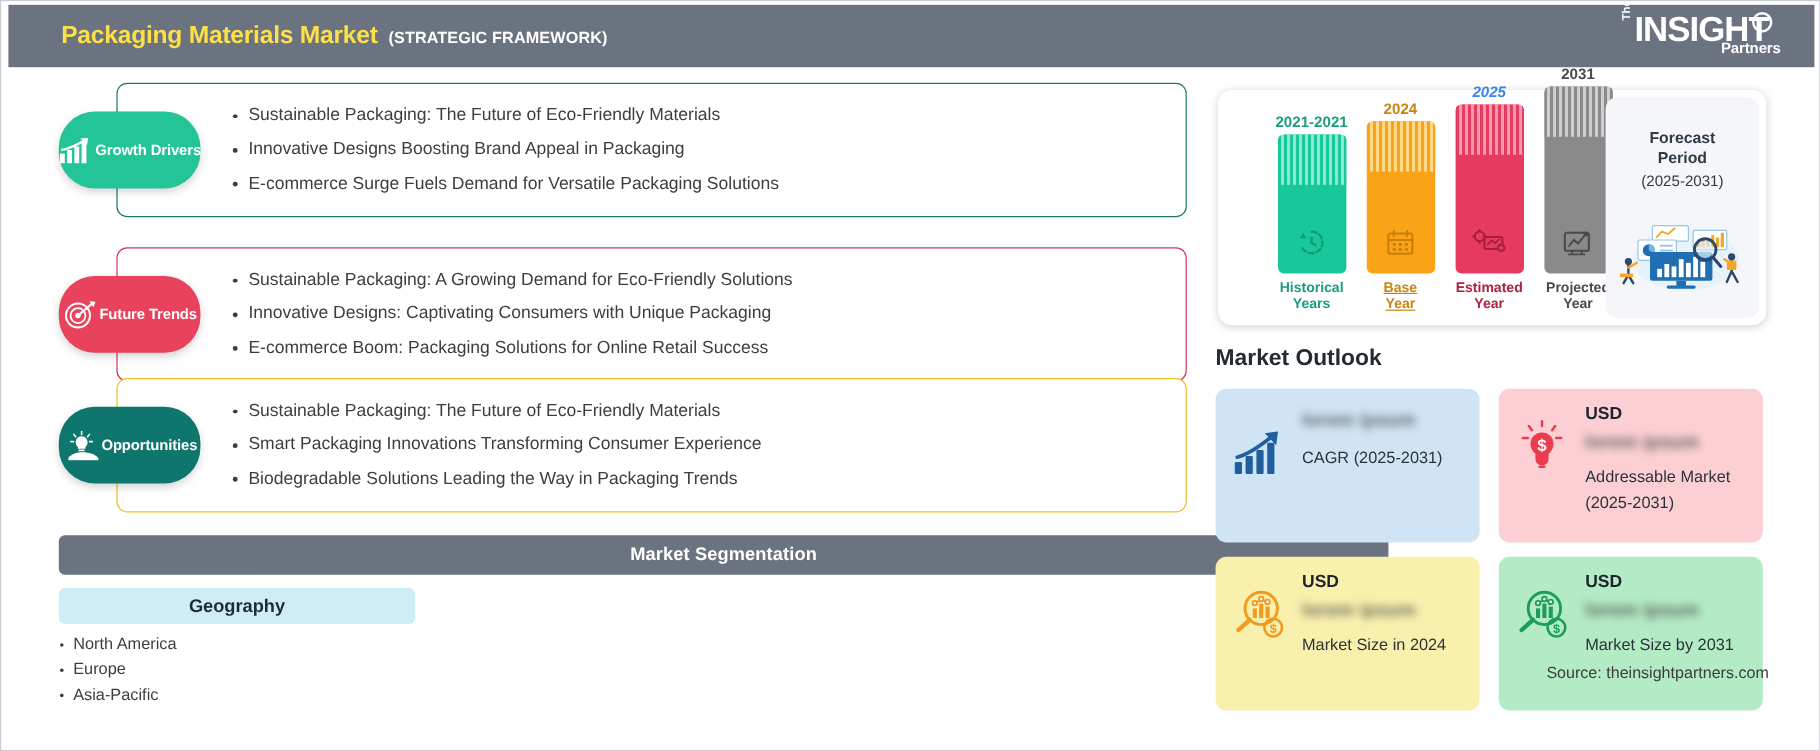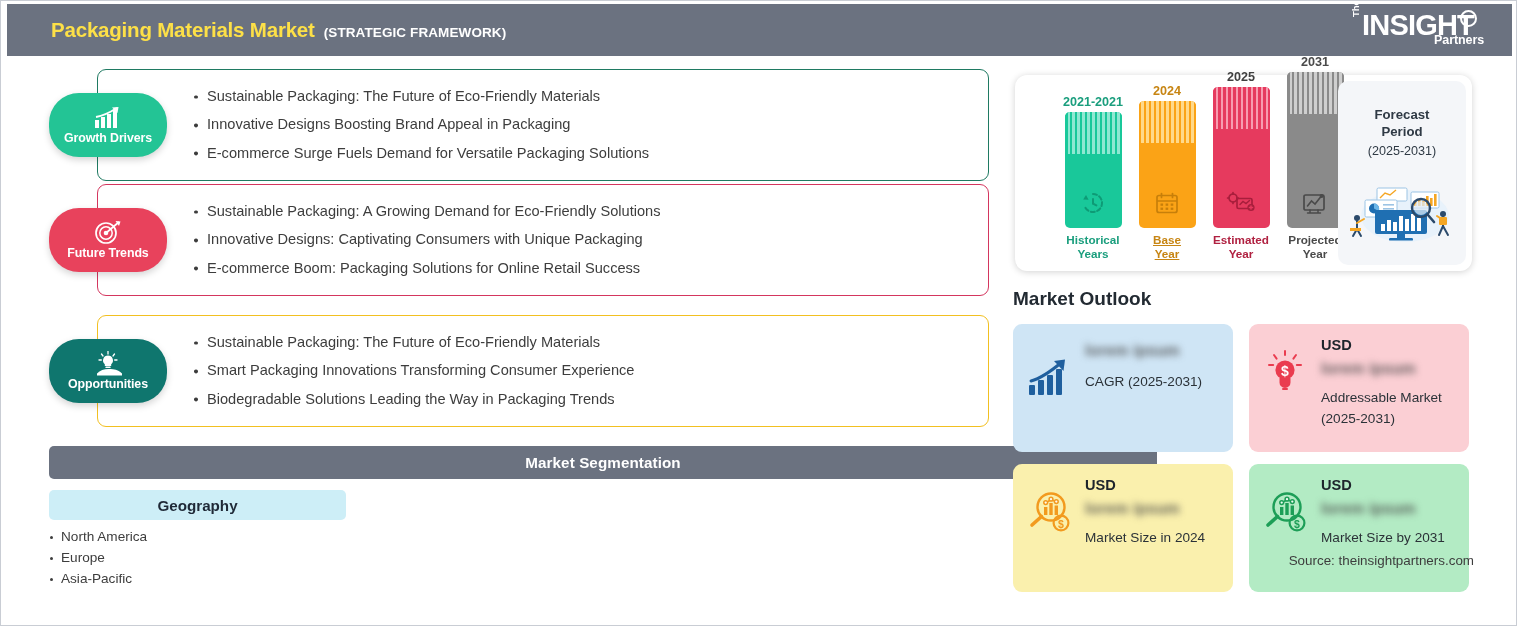--- a/index.html
+++ b/index.html
@@ -108,21 +108,21 @@
     background: #3d3d3d;
   }
 
   
   .pill {
     position: absolute; left: 0px; top: 50%;
     transform: translateY(-50%);
     width: 118px; height: 64px;
     border-radius: 30px 30px 30px 30px;
     display: flex;
-    flex-direction: column;
+    flex-direction: row;
     align-items: center;
     justify-content: center;
     gap: 1px;
     box-shadow: 0 3px 7px rgba(0,0,0,0.17);
     z-index: 3;
   }
   .pill.growth { background: #23c495; }
   .pill.trends { background: #e8425c; }
   .pill.opps   { background: #0f766e; }
   .pill-icon { height: 25px; display: flex; align-items: flex-end; }
@@ -313,21 +313,21 @@
             <rect x="14" y="8" width="4" height="14" fill="#fff"></rect>
             <rect x="20" y="4" width="4" height="18" fill="#fff"></rect>
             <path d="M3 11 C9 10, 16 7, 24 2" stroke="#fff" stroke-width="1.9" fill="none"></path>
             <path d="M19 1.5 L25.5 1 L24.5 7 Z" fill="#fff"></path>
           </svg>
         </span>
         <span class="pill-label">Growth Drivers</span>
       </div>
     </div>
 
-    <div class="factor-row" style="top:127px; height:112px;">
+    <div class="factor-row" style="top:149px; height:112px;">
       <div class="factor-box trends"></div>
       <ul class="bullets">
         <li>Sustainable Packaging: A Growing Demand for Eco-Friendly Solutions</li>
         <li>Innovative Designs: Captivating Consumers with Unique Packaging</li>
         <li>E-commerce Boom: Packaging Solutions for Online Retail Success</li>
       </ul>
       <div class="pill trends">
         <span class="pill-icon">
           <svg width="30" height="25" viewBox="0 0 30 25">
             <circle cx="13" cy="13" r="10" stroke="#fff" stroke-width="1.7" fill="none"></circle>
@@ -421,21 +421,21 @@
                     <rect x="16.7" y="16.6" width="2.6" height="2.3"></rect>
                 </g>
               </svg>
             </span>
           </span>
           <span class="bar-caption" style="color:#c78513;text-decoration:underline;">Base
 Year</span>
         </div>
 
         <div class="bar-col" style="left:180px;">
-          <span class="bar-year" style="color:#404040;">2025</span>
+          <span class="bar-year" style="color:#3b82f6;font-style:italic;">2025</span>
           <span class="bar-shape" style="height:141px; background:#e63a5e;">
             <span class="bar-stripes" style="background:repeating-linear-gradient(90deg,#e63a5e 0 2.5px,#f79cb0 2.5px 5px);"></span>
             <span class="bar-icon">
               <svg width="30" height="24" viewBox="0 0 30 24">
                 <circle cx="7" cy="7" r="4" stroke="#a81e3c" stroke-width="1.7" fill="none"></circle>
                 <path d="M7 1.6 v1.6 M7 10.8 v1.6 M1.6 7 h1.6 M10.8 7 h1.6" stroke="#a81e3c" stroke-width="1.7" stroke-linecap="round"></path>
                 <rect x="11" y="7.5" width="15" height="10" rx="1.6" stroke="#a81e3c" stroke-width="1.7" fill="none"></rect>
                 <path d="M14 13.5 L17 10.5 L20 12.5 L23.5 9.5" stroke="#a81e3c" stroke-width="1.5" fill="none" stroke-linecap="round"></path>
                 <circle cx="25" cy="16.5" r="3.6" fill="#a81e3c"></circle>
                 <path d="M23.4 16.5 h3.2 M25 14.9 v3.2" stroke="#e63a5e" stroke-width="1.4" stroke-linecap="round"></path>

